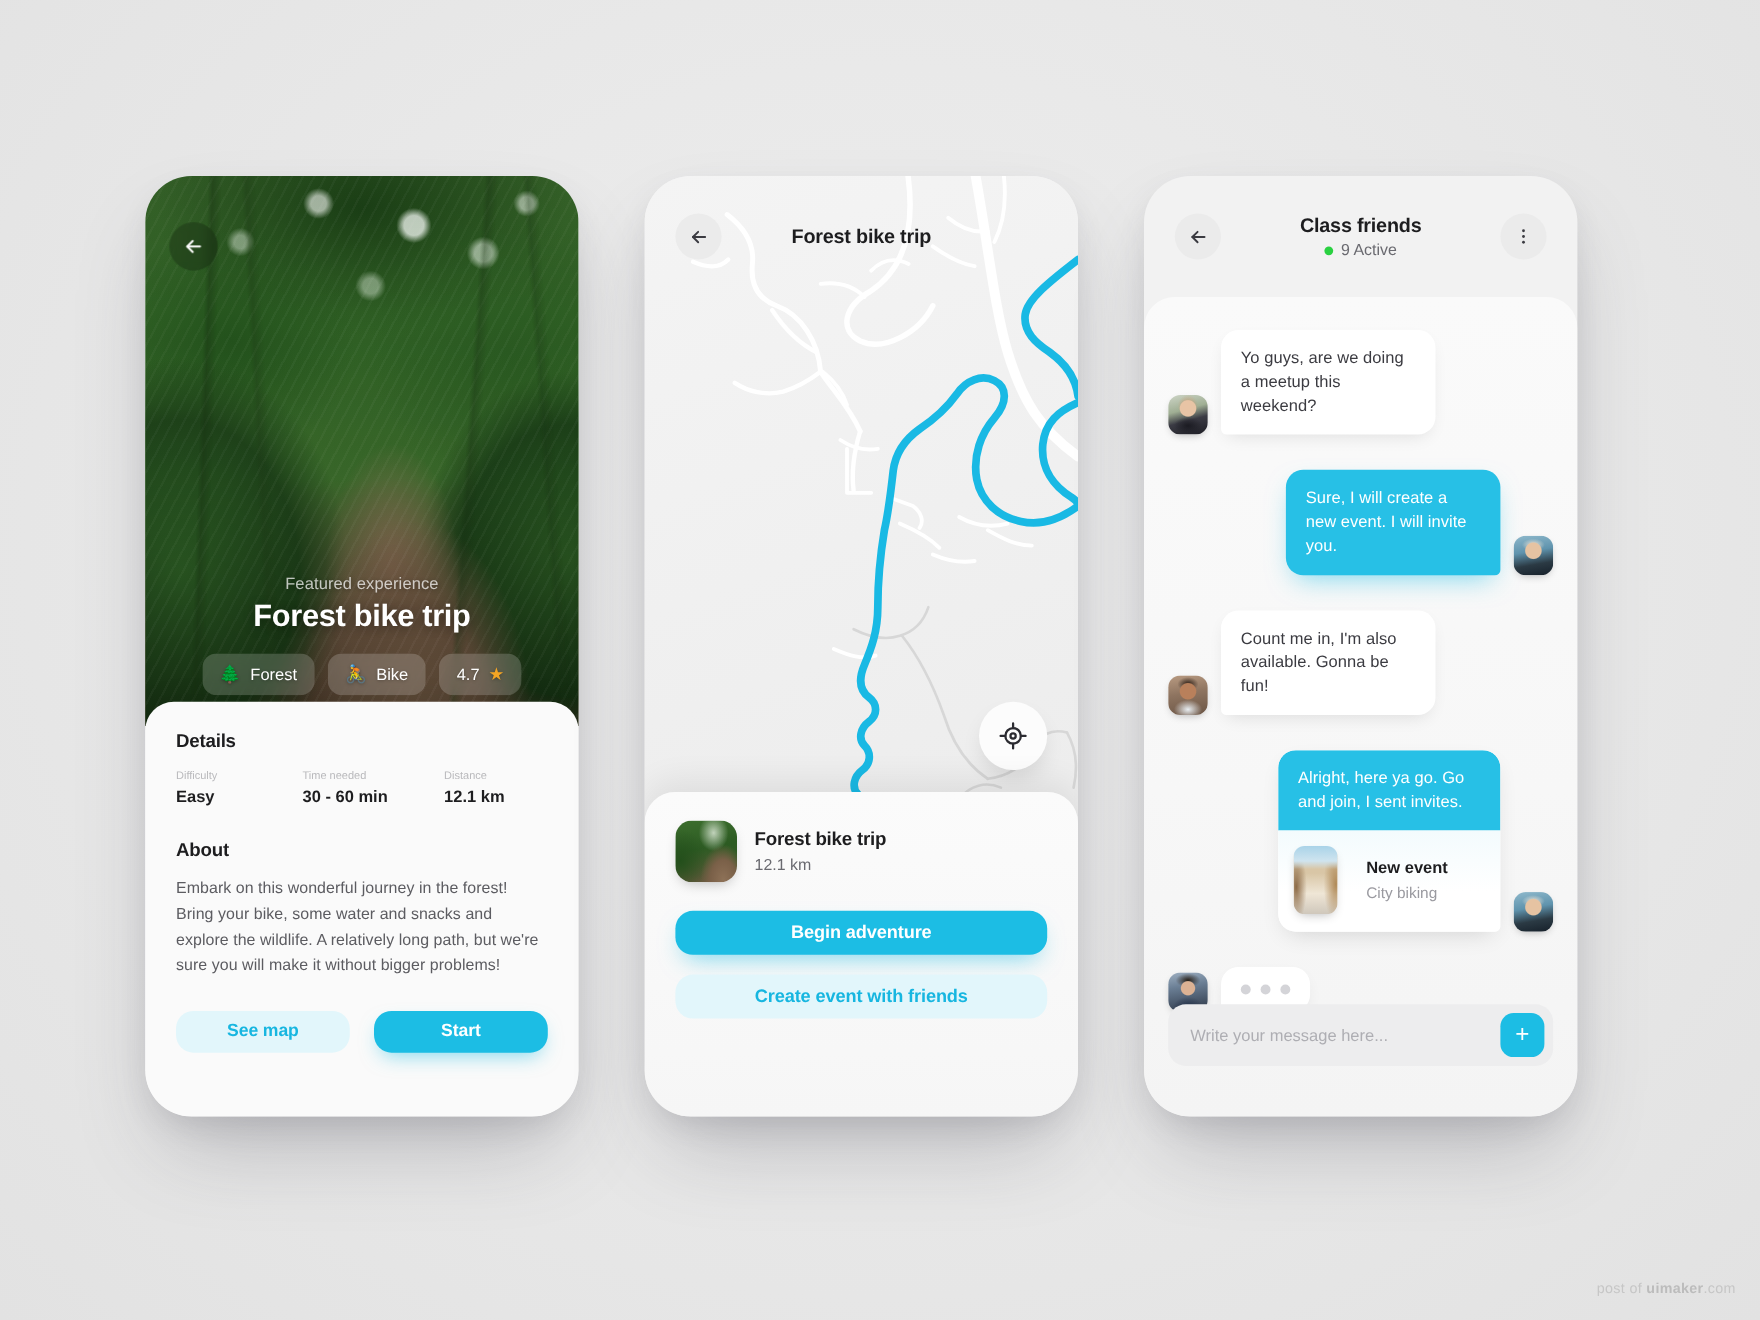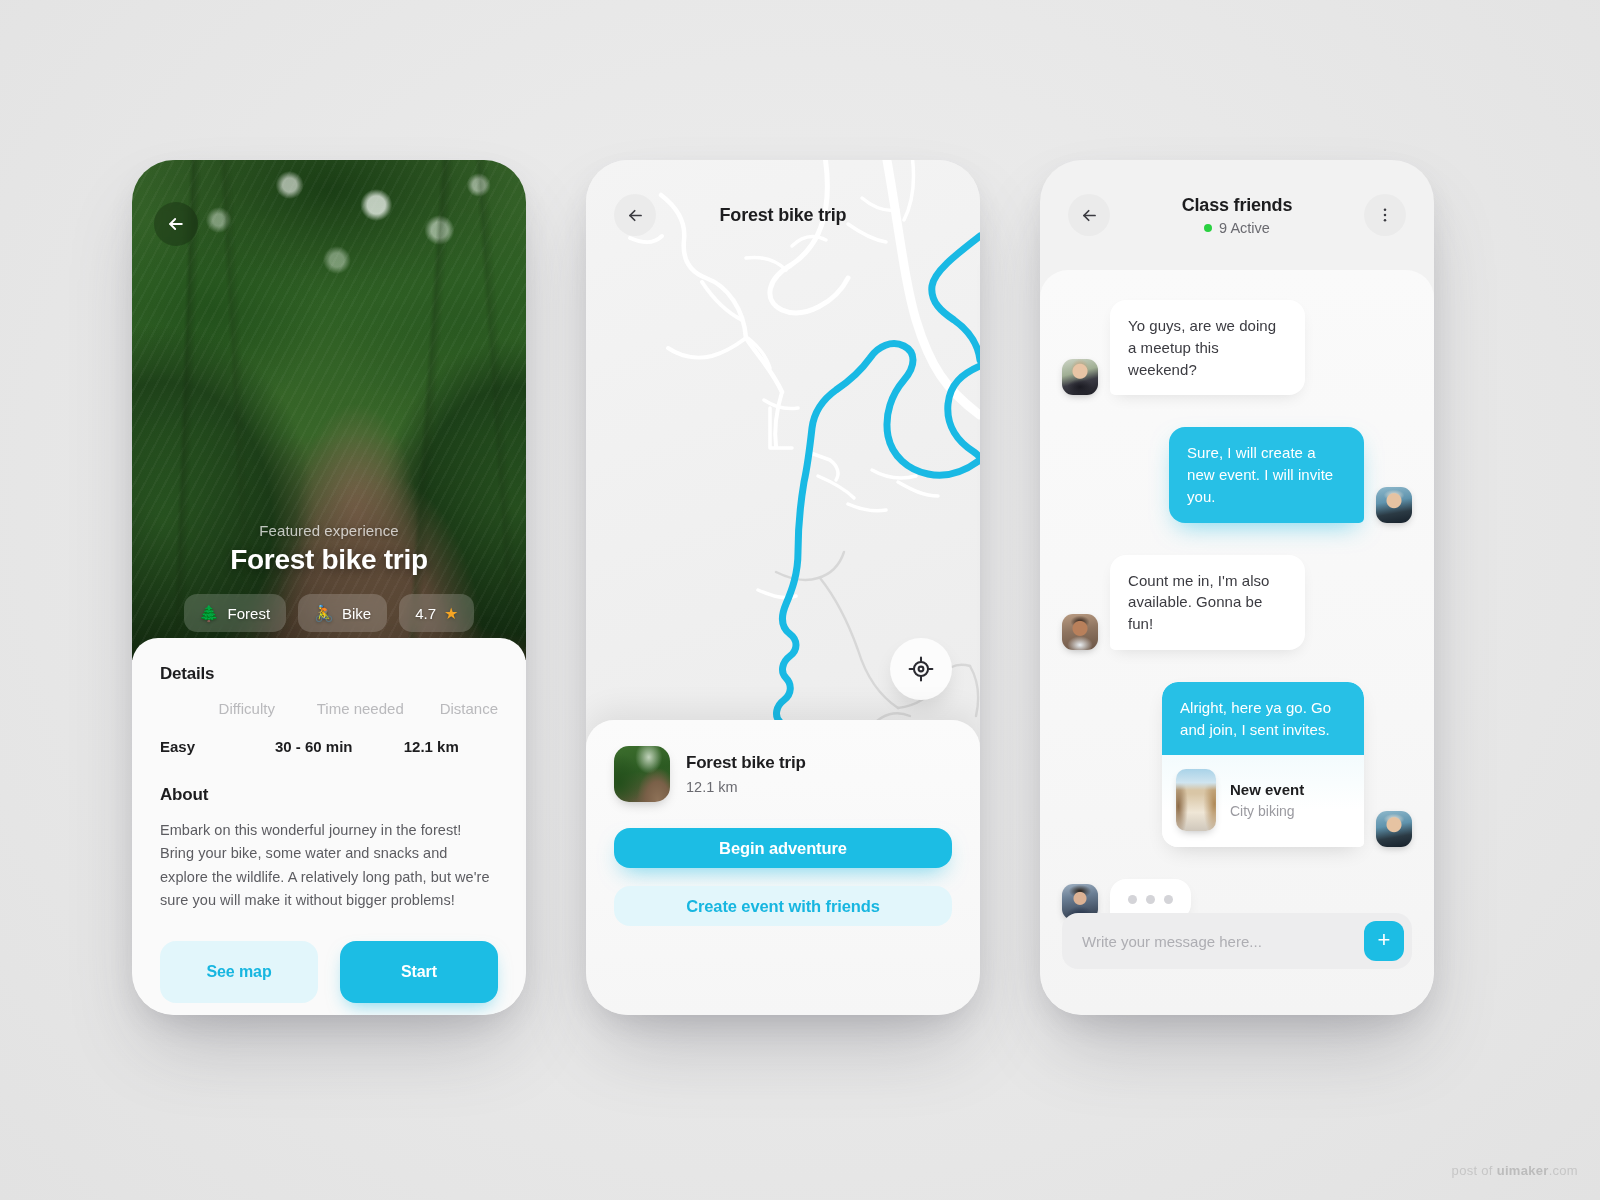--- a/index.html
+++ b/index.html
@@ -97,29 +97,29 @@
     position:absolute; left:0; right:0; bottom:0; top: 478px;
     background:#fafafa; border-radius: 26px 26px 42px 42px;
     padding: 26px 28px 0;
     box-shadow: 0 -6px 22px rgba(0,0,0,.05);
   }
   .sect-title { font-size:17px; font-weight:700; color:#1d1d1f; letter-spacing:-.2px; }
   .stats { display:flex; margin-top: 16px; }
   .stat { flex: 1; }
   .stat:nth-child(2){ flex: 1.12; }
   .stat:nth-child(3){ flex: .82; }
-  .stat-label { font-size:15px; color:#b9b9bc; margin-bottom:21px;text-align:right; }
+  .stat-label { font-size:10px; color:#b9b9bc; margin-bottom:5px; }
   .stat-value { font-size:15px; color:#1d1d1f; font-weight:600; }
   .about-block { margin-top: 30px; }
   .about-text {
     margin-top: 14px; font-size:14.5px; line-height: 1.62; color:#5c5c61; letter-spacing:.05px;
   }
   .actions { display:flex; gap:22px; margin-top: 28px; }
   .btn {
-    flex:1; height:62px; border-radius:16px; border:none;
+    flex:1; height:38px; border-radius:16px; border:none;
     display:flex; align-items:center; justify-content:center;
     font-size:16px; font-weight:700; cursor:pointer; letter-spacing:-.1px;
   }
   .btn-ghost { background:#e2f6fb; color:#17b6e0; }
   .btn-primary { background:#1cbde4; color:#fff; box-shadow: 0 8px 18px -6px rgba(28,189,228,.55); }
 
   
   .map-wrap { position:absolute; inset:0; background: linear-gradient(160deg,#f4f4f4 0%, #efefef 50%, #eaeaea 100%); }
   .map-svg { position:absolute; inset:0; width:100%; height:100%; }
   .map-topbar {
@@ -222,21 +222,21 @@
     background:#fff; color:#3b3b41; border-radius: 16px 16px 16px 5px;
     box-shadow: 0 6px 16px -6px rgba(0,0,0,.12);
   }
   .bubble.out {
     background:#27c0e6; color:#fff; border-radius: 16px 16px 5px 16px;
     box-shadow: 0 10px 24px -8px rgba(39,192,230,.6);
   }
   .event-card-wrap { display:flex; flex-direction:column; align-items:flex-end; }
   .event-stack { background:#fff; border-radius: 16px 16px 5px 16px; box-shadow: 0 8px 22px -8px rgba(0,0,0,.16); overflow:hidden; width: 202px; }
   .event-stack .bubble.out { border-radius: 16px 16px 0 0; max-width:none; box-shadow:none; display:block; }
-  .event-row { display:flex; align-items:center; gap:14px; padding: 14px 14px 16px; background: linear-gradient(180deg,#f3fbfd 0%, #ffffff 60%); }
+  .event-row { display:flex; align-items:center; gap:26px; padding: 14px 14px 16px; background: linear-gradient(180deg,#f3fbfd 0%, #ffffff 60%); }
   .event-thumb {
     width:40px; height:62px; border-radius:10px; flex:0 0 auto;
     background:
       linear-gradient(180deg, #a9d3e8 0%, #cfe4ef 22%, rgba(207,228,239,0) 34%),
       radial-gradient(ellipse 12px 40px at 6% 60%, #8c6a46 0%, rgba(140,106,70,0) 80%),
       radial-gradient(ellipse 14px 42px at 96% 56%, #b08a58 0%, rgba(176,138,88,0) 80%),
       linear-gradient(180deg,#d9c6a6 40%,#efe6d6 70%,#cfc7bb 100%);
     box-shadow: 0 4px 10px -4px rgba(0,0,0,.3);
   }
   .event-title { font-size:15px; font-weight:700; color:#1d1d1f; }

